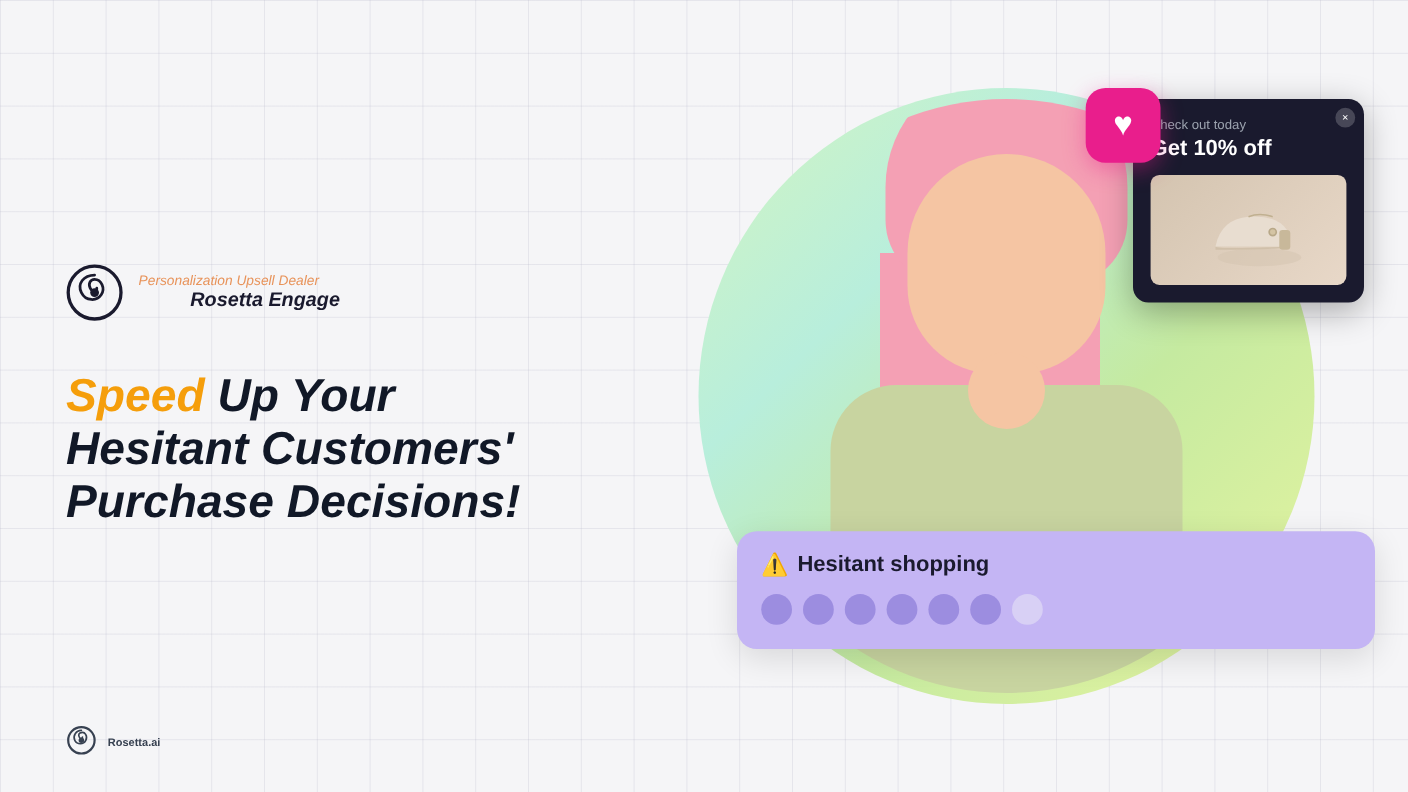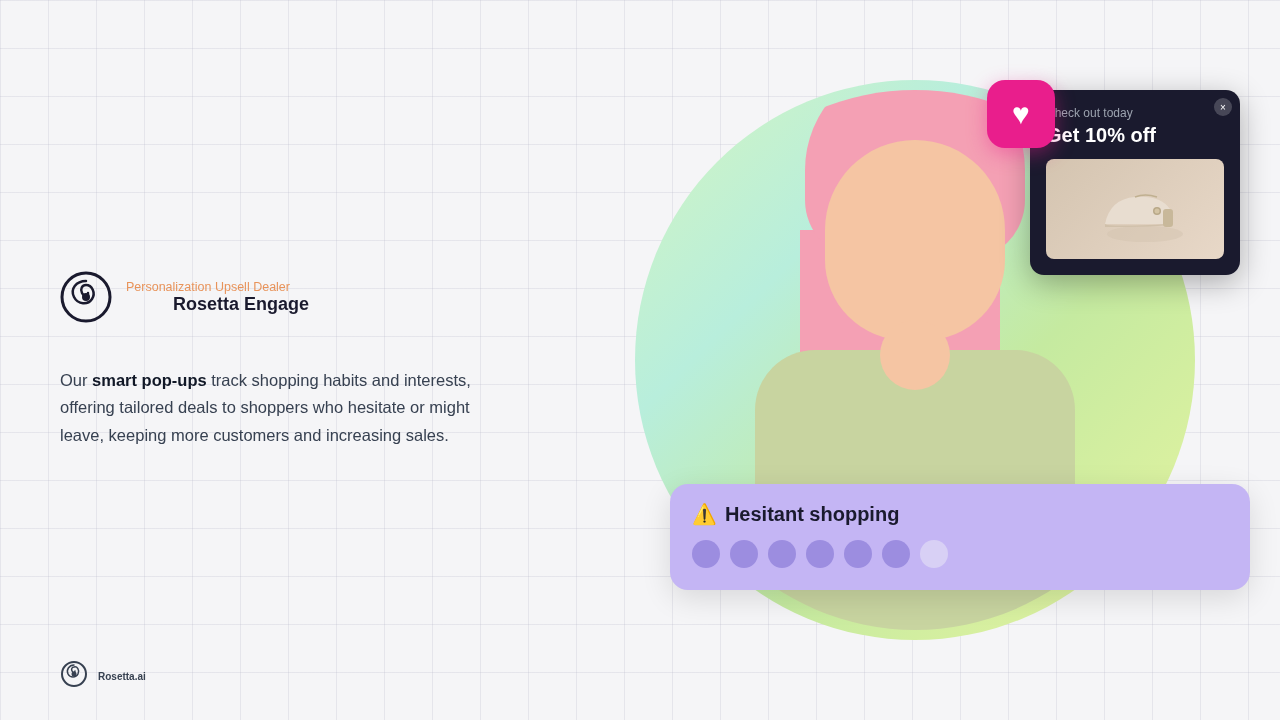--- a/index.html
+++ b/index.html
@@ -34,20 +34,21 @@
       padding: 40px 60px;
       gap: 60px;
     }
 
     
     .left-panel {
       flex: 0 0 490px;
       display: flex;
       flex-direction: column;
       gap: 44px;
+      font-style: italic;
     }
 
     .logo-area {
       display: flex;
       align-items: center;
       gap: 14px;
     }
 
     .logo-icon {
       width: 52px;
@@ -375,24 +376,24 @@
         </svg>
       </div>
       <div class="logo-text-block">
         <span class="logo-subtitle">Personalization Upsell Dealer</span>
         <span class="logo-title">
           <span>Rosetta </span><span style="font-weight:800;">Engage</span>
         </span>
       </div>
     </div>
 
-
-    <p class="description">
-      <span>Our </span><strong>smart pop-ups</strong><span> track shopping habits and interests, offering tailored deals to shoppers who hesitate or might leave, keeping more customers and increasing sales.</span>
-    </p>
+    <div class="headline">
+      <span class="speed">Speed</span><span> Up Your<br>Hesitant Customers'<br>Purchase Decisions!</span>
+    </div>
+
 
   </div>
 
   <div class="right-panel">
 
     <div class="blob-bg"></div>
 
     <div class="person-container">
       <div class="person-art">
 

